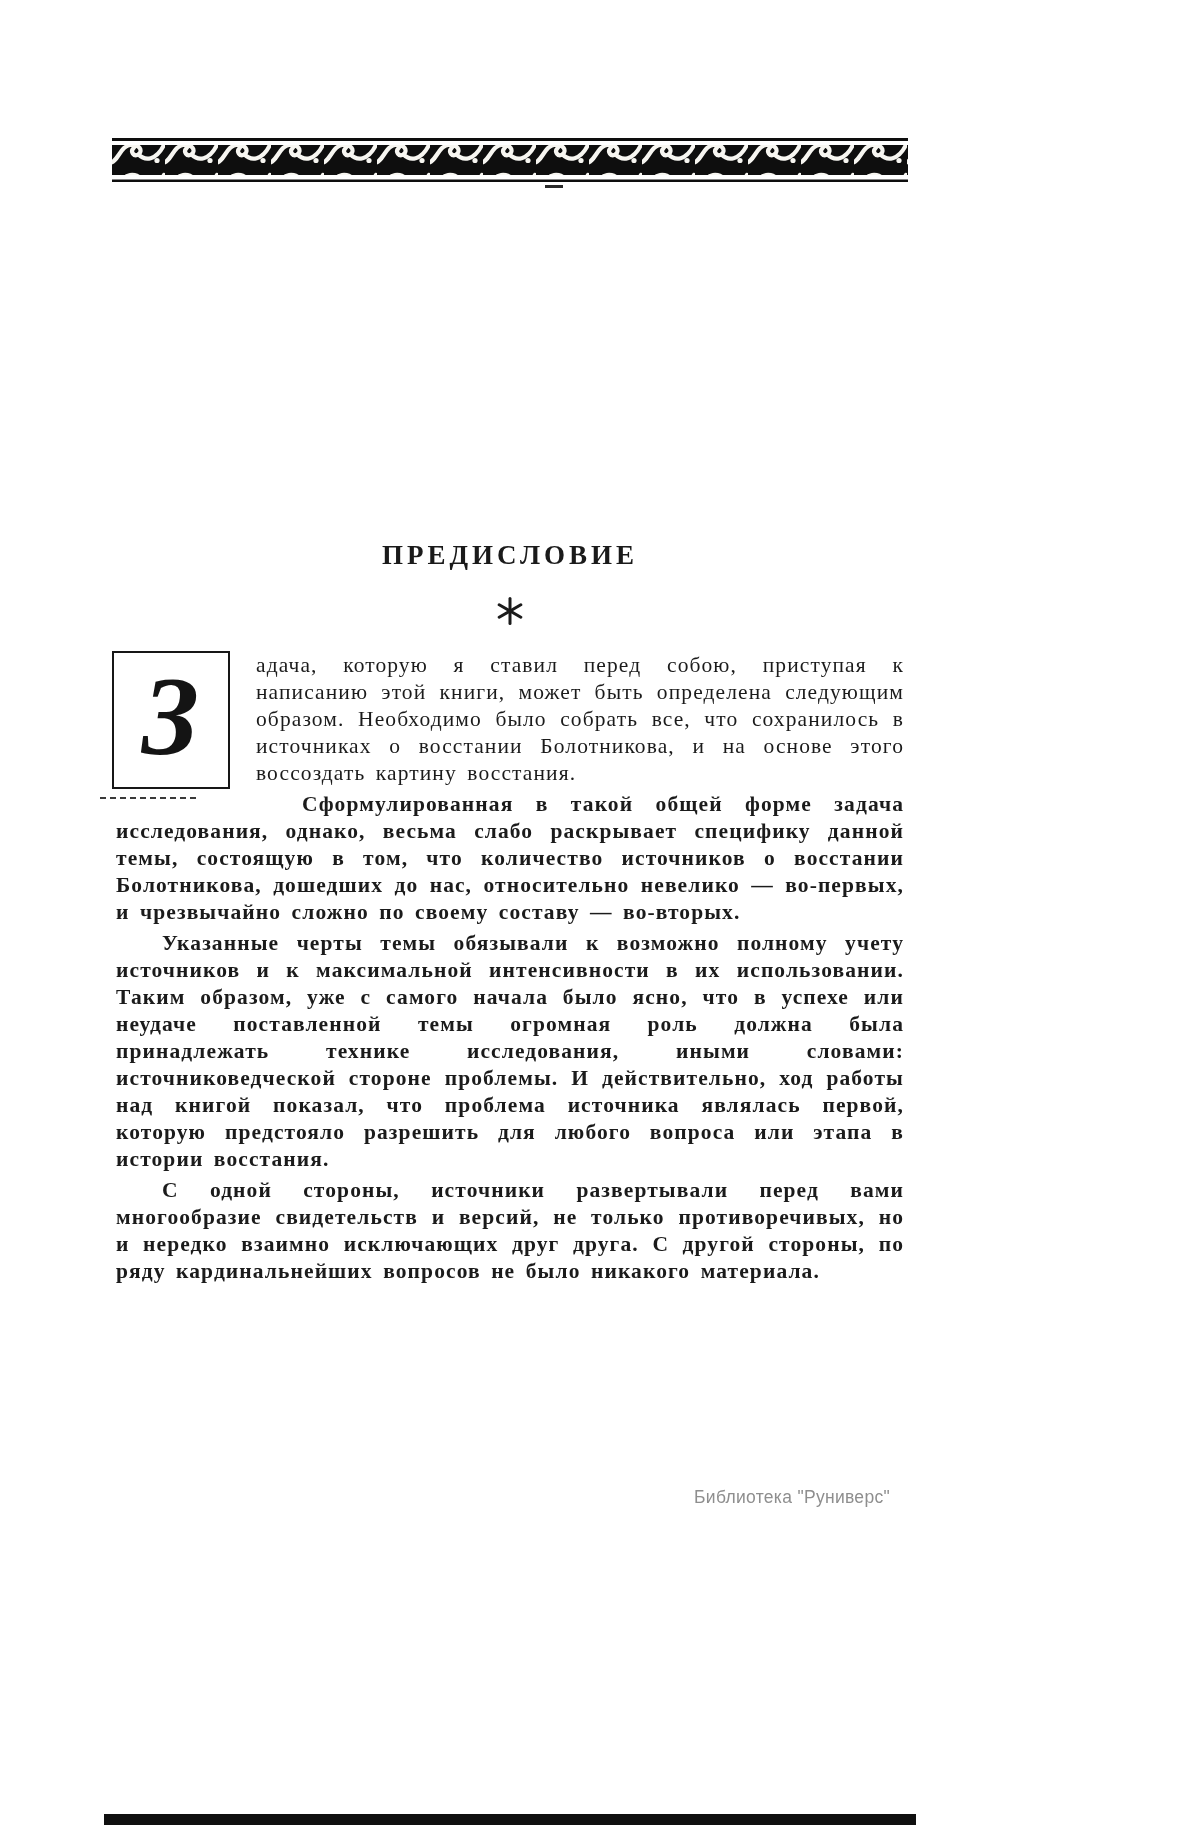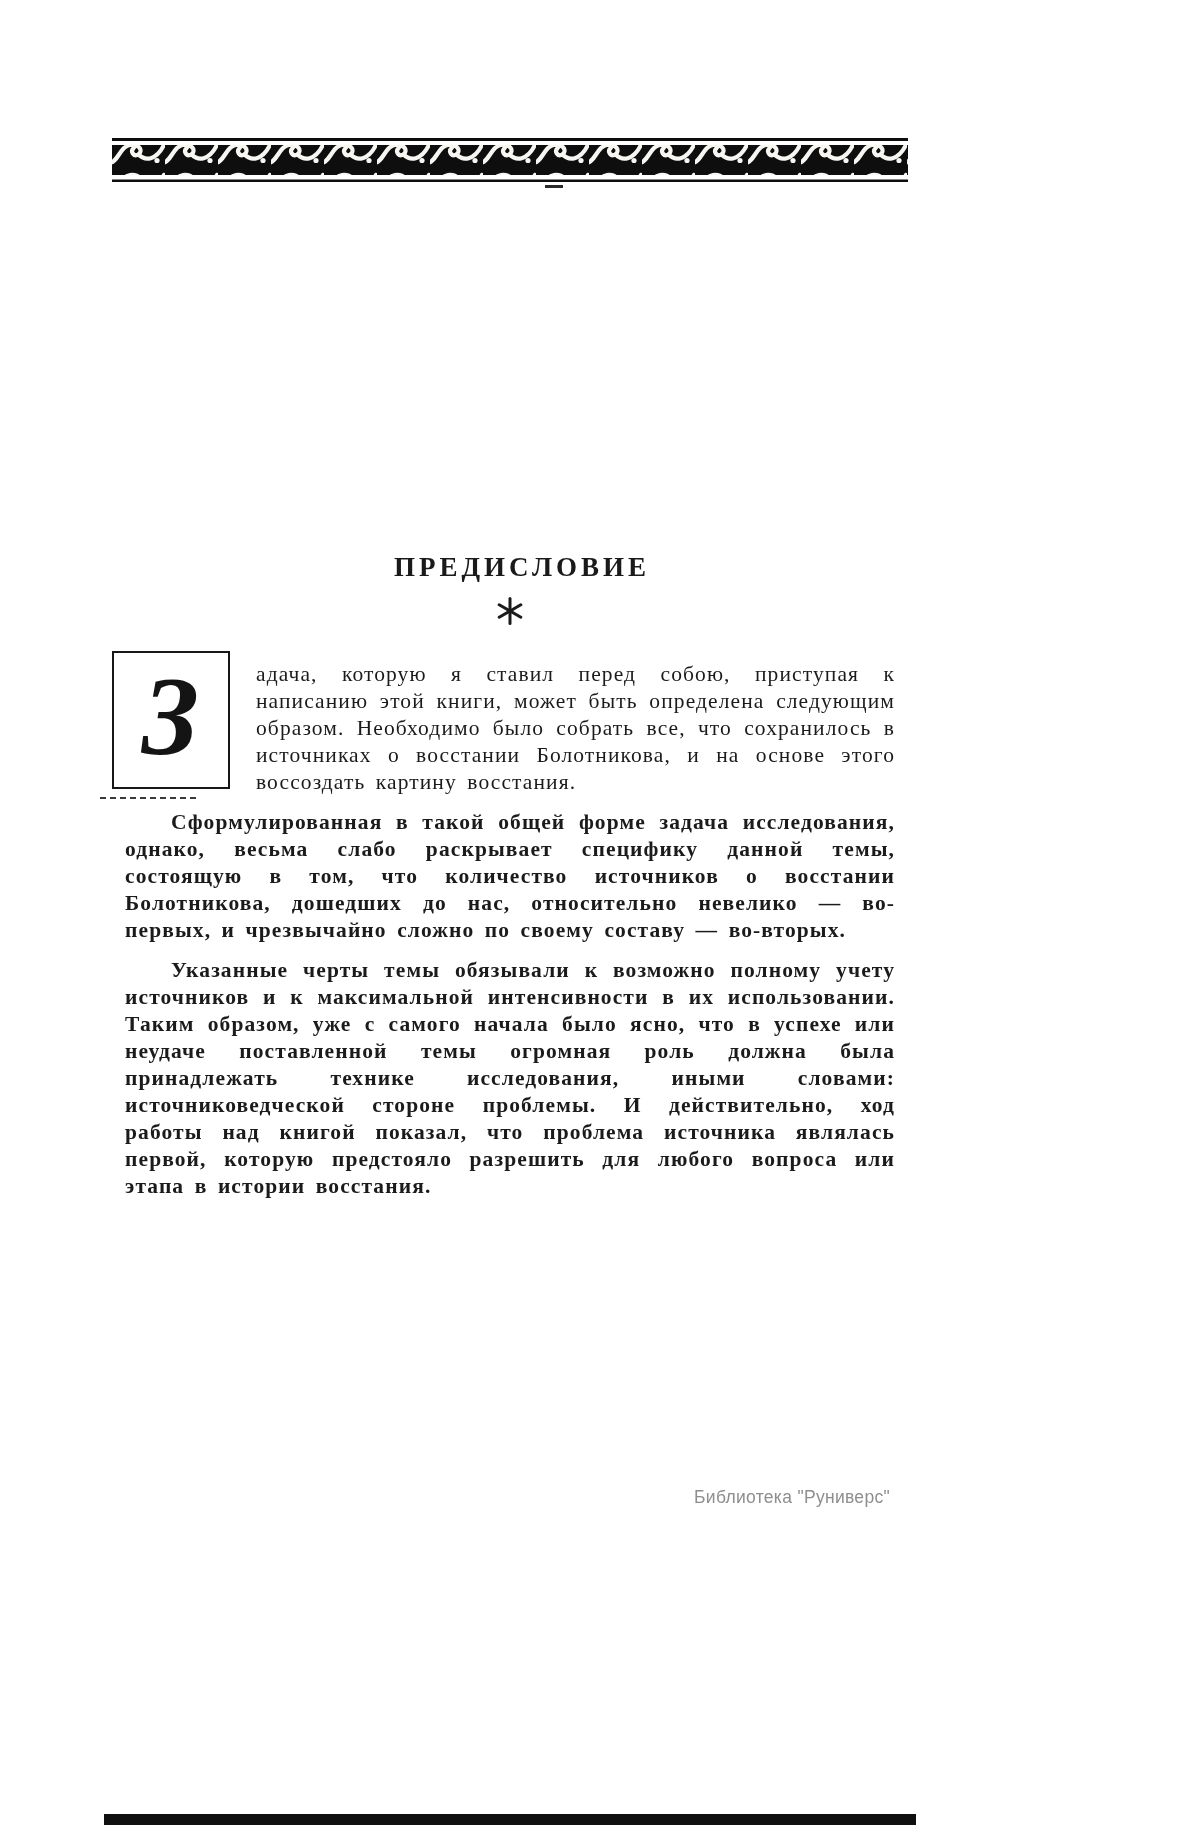--- a/index.html
+++ b/index.html
@@ -27,21 +27,21 @@
     left: 545px; top: 185px;
     width: 18px; height: 3px;
     background: #2a2a2a;
   }
 
   
   .page-title {
     position: absolute;
     left: 112px; top: 540px;
     width: 796px;
-    margin: 12px;
+    margin: 0;
     text-align: center;
     font-size: 27px;
     font-weight: 700;
     letter-spacing: 4px;
     color: #1a1a1a;
   }
 
   
   .asterisk-wrap {
     position: absolute;
@@ -55,21 +55,21 @@
     left: 112px; top: 648px;
     width: 796px;
     font-size: 21.5px;
     line-height: 27px;
     letter-spacing: 1.1px;
     word-spacing: 4px;
     text-align: justify;
     color: #1b1b1b;
   }
   .text-body p {
-    margin: 13px;
+    margin: 4px;
   }
   .text-body p.indent {
     text-indent: 46px;
     font-weight: bold;
   }
 
   
   .dropcap-box {
     position: relative;
     float: left;
@@ -150,19 +150,20 @@
     </svg>
   </div>
 
   <div class="text-body">
     <div class="dropcap-box">
       <span class="dropcap-letter">З</span>
     </div>
     <p>адача, которую я ставил перед собою, приступая к написанию этой книги, может быть определена следующим образом. Необходимо было собрать все, что сохранилось в источниках о восстании Болотникова, и на основе этого воссоздать картину восстания.</p>
     <p class="indent">Сформулированная в такой общей форме задача исследования, однако, весьма слабо раскрывает специфику данной темы, состоящую в том, что количество источников о восстании Болотникова, дошедших до нас, относительно невелико — во-первых, и чрезвычайно сложно по своему составу — во-вторых.</p>
     <p class="indent">Указанные черты темы обязывали к возможно полному учету источников и к максимальной интенсивности в их использовании. Таким образом, уже с самого начала было ясно, что в успехе или неудаче поставленной темы огромная роль должна была принадлежать технике исследования, иными словами: источниковедческой стороне проблемы. И действительно, ход работы над книгой показал, что проблема источника являлась первой, которую предстояло разрешить для любого вопроса или этапа в истории восстания.</p>
+    <p class="indent">С одной стороны, источники развертывали перед вами многообразие свидетельств и версий, не только противоречивых, но и нередко взаимно исключающих друг друга. С другой стороны, по ряду кардинальнейших вопросов не было никакого материала.</p>
   </div>
 
   <div class="watermark">Библиотека "Руниверс"</div>
 
   <div class="bottom-edge"></div>
 
 </div>
 
 </body></html>

